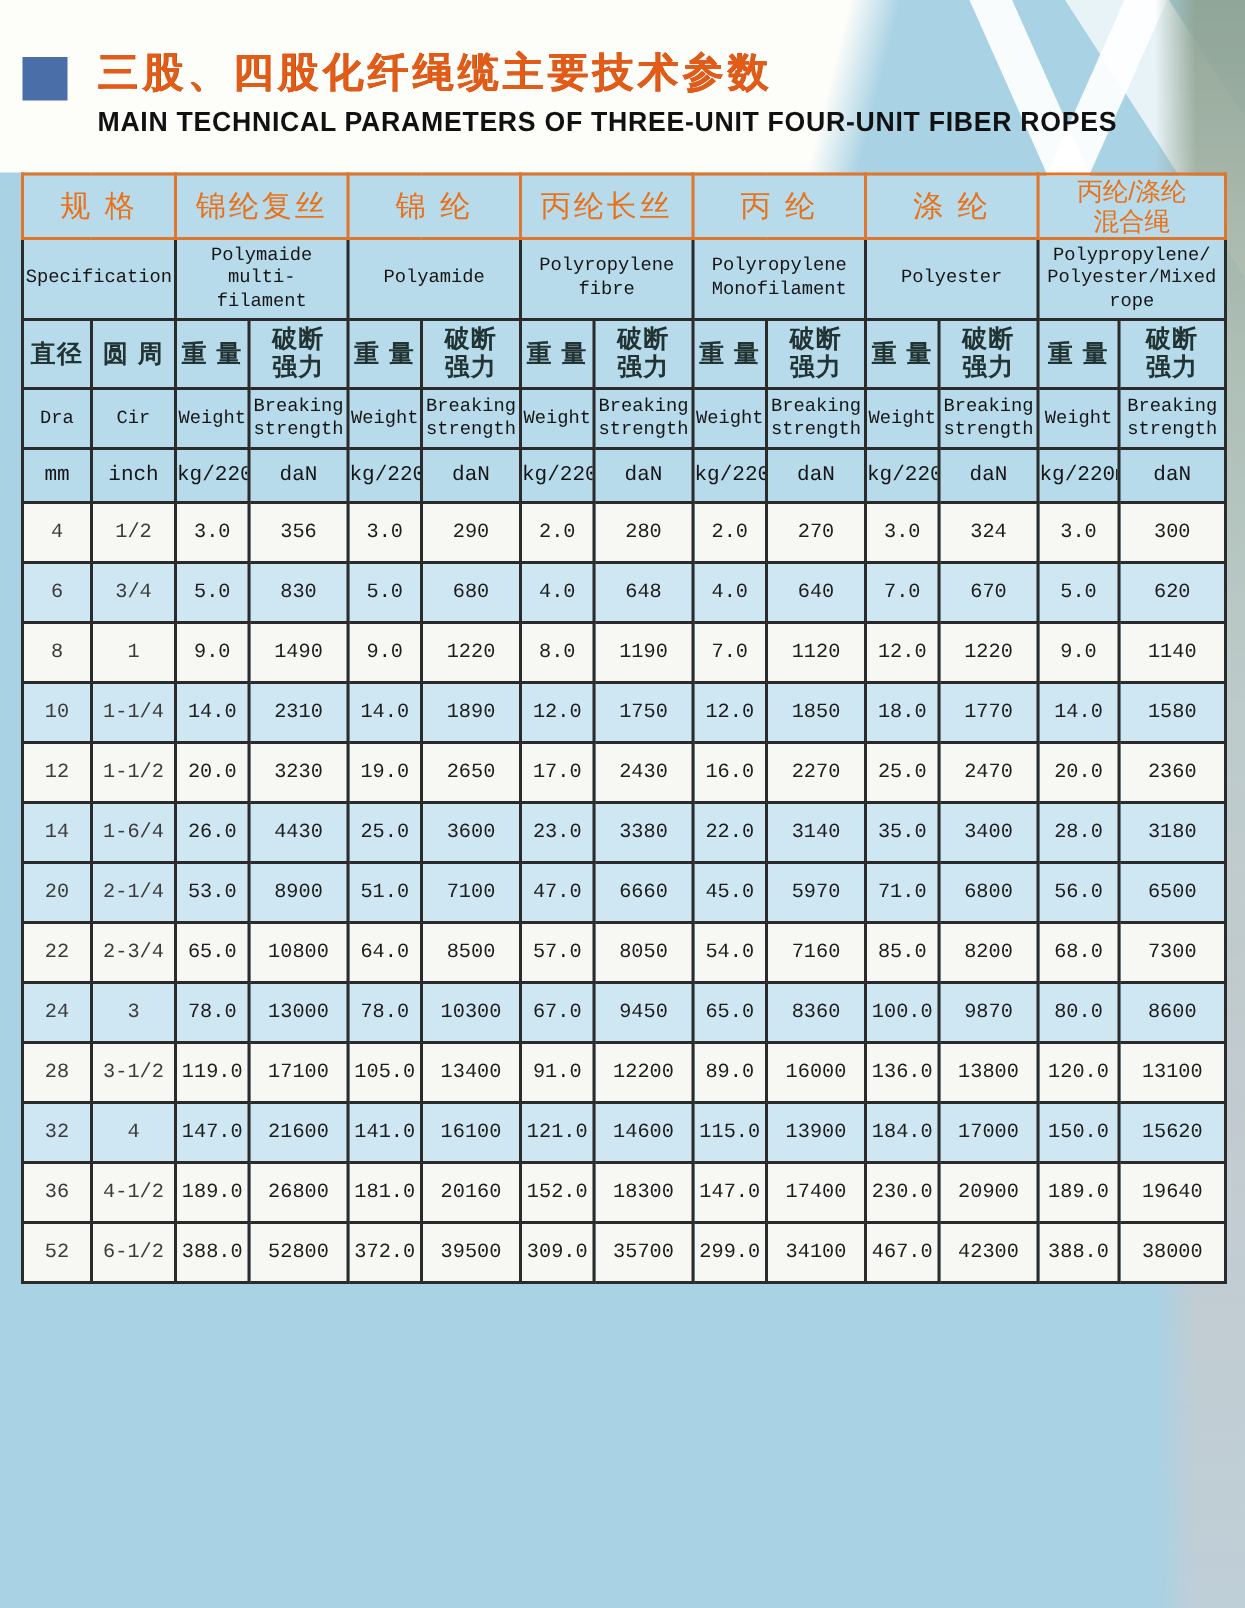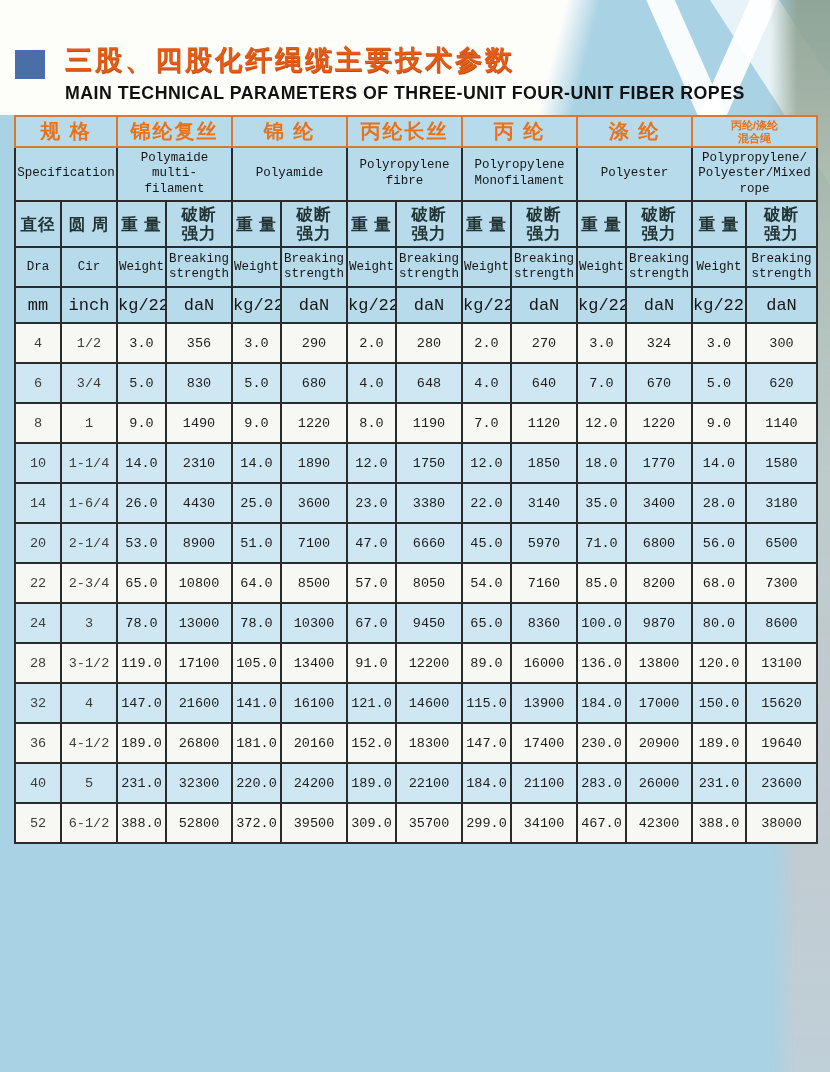--- a/index.html
+++ b/index.html
@@ -24,21 +24,21 @@
   .bg-stripe.s3{width:58px;height:420px;left:800px;top:-80px;transform:rotate(-33deg);opacity:.8;}
   .bg-right-band{
     position:absolute; right:0; top:0; width:60px; height:1072px;
     background:
       linear-gradient(to bottom,rgba(142,163,147,.95) 0%,rgba(174,187,173,.85) 22%,
         rgba(198,200,192,.7) 45%,rgba(207,198,196,.65) 70%,rgba(201,206,210,.7) 100%);
     -webkit-mask-image:linear-gradient(to left,#000 55%,transparent);
             mask-image:linear-gradient(to left,#000 55%,transparent);
   }
   
-  .title-block{position:absolute; left:15px; top:34px; display:flex; align-items:flex-start;margin-top:12px;}
+  .title-block{position:absolute; left:15px; top:34px; display:flex; align-items:flex-start;}
   .title-square{width:30px;height:29px;background:var(--square-blue);margin-top:4px;}
   .title-texts{margin-left:20px;}
   .zh-title{
     font-size:27px; font-weight:bold; color:#e25c17; letter-spacing:3px; line-height:1.1;
     text-shadow:0.5px 0.5px 0 #c54a10;
   }
   .en-title{
     margin-top:6px; font-size:18.5px; font-weight:bold; color:#111;
     letter-spacing:0.5px; font-family:"Liberation Sans","DejaVu Sans",sans-serif;
     transform:scaleX(0.96); transform-origin:left;
@@ -48,34 +48,34 @@
     position:absolute; left:14px; top:115px; width:802px;
     border-collapse:collapse; table-layout:fixed;
   }
   th,td{
     border:2px solid var(--border-dark); text-align:center; vertical-align:middle;
     white-space:pre-line; overflow:hidden; padding:1px 0;
   }
   thead th{background:var(--header-bg);}
   tr.hrow1 th{
     border:2px solid var(--border-orange); height:28px;
-    color:var(--accent-orange); font-size:20px; font-weight:bold; letter-spacing:2px;
-  }
-  tr.hrow1 th.small-zh{font-size:11px; letter-spacing:0; line-height:1.15;}
+    color:var(--accent-orange); font-size:20px; font-weight:normal; letter-spacing:2px;
+  }
+  tr.hrow1 th.small-zh{font-size:17px; letter-spacing:0; line-height:1.15;}
   tr.hrow2 th{
     height:54px; font-weight:normal; font-size:12.5px; color:#161616;
     font-family:"Liberation Mono","DejaVu Sans Mono",monospace; line-height:1.25; border-top:none;
   }
   tr.hrow3 th{height:46px; font-size:16.5px; font-weight:bold; color:#233; letter-spacing:1px; line-height:1.15;}
   tr.hrow4 th{
     height:40px; font-weight:normal; font-size:12.5px; color:#161616;
     font-family:"Liberation Mono","DejaVu Sans Mono",monospace; line-height:1.2;
   }
   tr.hrow5 th{
-    height:36px; font-weight:normal; font-size:17px; color:#161616;
+    height:36px; font-weight:normal; font-size:14px; color:#161616;
     font-family:"Liberation Mono","DejaVu Sans Mono",monospace;
   }
   tbody td{
     height:40px; background:var(--row-base); font-size:13.5px; color:#1d1d1d;
     font-family:"Liberation Mono","DejaVu Sans Mono",monospace;
   }
   tbody tr.alt td{background:var(--row-alt);}
   tbody td.c-dia{color:#3c3c3c;}
 </style>
 </head>
@@ -258,20 +258,36 @@
         <td>1890</td>
         <td>12.0</td>
         <td>1750</td>
         <td>12.0</td>
         <td>1850</td>
         <td>18.0</td>
         <td>1770</td>
         <td>14.0</td>
         <td>1580</td>
       </tr>
+      <tr>
+        <td class="c-dia">12</td>
+        <td class="c-dia">1-1/2</td>
+        <td>20.0</td>
+        <td>3230</td>
+        <td>19.0</td>
+        <td>2650</td>
+        <td>17.0</td>
+        <td>2430</td>
+        <td>16.0</td>
+        <td>2270</td>
+        <td>25.0</td>
+        <td>2470</td>
+        <td>20.0</td>
+        <td>2360</td>
+      </tr>
       <tr class="alt">
         <td class="c-dia">14</td>
         <td class="c-dia">1-6/4</td>
         <td>26.0</td>
         <td>4430</td>
         <td>25.0</td>
         <td>3600</td>
         <td>23.0</td>
         <td>3380</td>
         <td>22.0</td>
@@ -370,36 +386,20 @@
         <td>20160</td>
         <td>152.0</td>
         <td>18300</td>
         <td>147.0</td>
         <td>17400</td>
         <td>230.0</td>
         <td>20900</td>
         <td>189.0</td>
         <td>19640</td>
       </tr>
-      <tr class="alt">
-        <td class="c-dia">40</td>
-        <td class="c-dia">5</td>
-        <td>231.0</td>
-        <td>32300</td>
-        <td>220.0</td>
-        <td>24200</td>
-        <td>189.0</td>
-        <td>22100</td>
-        <td>184.0</td>
-        <td>21100</td>
-        <td>283.0</td>
-        <td>26000</td>
-        <td>231.0</td>
-        <td>23600</td>
-      </tr>
       <tr>
         <td class="c-dia">52</td>
         <td class="c-dia">6-1/2</td>
         <td>388.0</td>
         <td>52800</td>
         <td>372.0</td>
         <td>39500</td>
         <td>309.0</td>
         <td>35700</td>
         <td>299.0</td>

